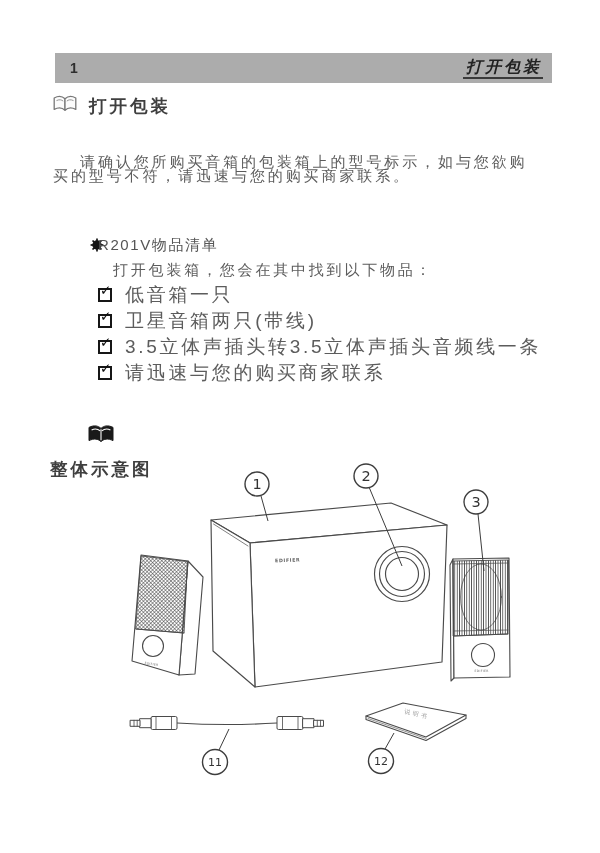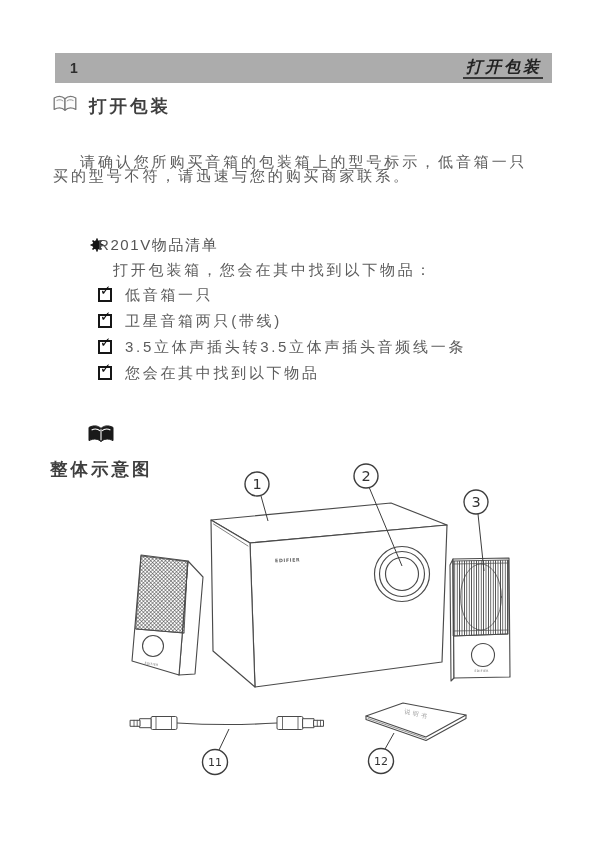--- a/index.html
+++ b/index.html
@@ -33,21 +33,21 @@
   .list-title{position:absolute;left:98px;top:236px;font-size:15px;letter-spacing:1.6px;color:#555;white-space:nowrap;}
   .list-intro{position:absolute;left:113px;top:261px;font-size:15px;letter-spacing:2.8px;color:#5c5c5c;white-space:nowrap;text-align:center;}
   .check-row{position:absolute;left:98px;display:flex;align-items:center;gap:13px;height:16px;}
   .cbox{
     position:relative;width:14px;height:14px;box-sizing:border-box;
     border:2.2px solid #161616;background:#fff;flex:0 0 auto;
   }
   .cbox .mark{
     position:absolute;left:0px;top:-6px;font-size:13.5px;font-weight:900;color:#0e0e0e;line-height:14px;
   }
-  .check-label{font-size:15px;letter-spacing:2.7px;color:#5c5c5c;white-space:nowrap;line-height:16px;}
+  .check-label{font-size:19px;letter-spacing:2.7px;color:#5c5c5c;white-space:nowrap;line-height:16px;}
   .bullet-wrap{position:absolute;left:90px;top:238px;width:14px;height:14px;}
   .icon-wrap{flex:0 0 auto;display:block;}
   
   .diagram{position:absolute;left:85px;top:460px;width:440px;height:335px;}
   svg text{font-family:"DejaVu Sans","Liberation Sans",sans-serif;}
 </style>
 </head>
 <body>
 
 <div class="page">
@@ -67,21 +67,21 @@
         <g fill="none" stroke="#8a8a8a" stroke-width="0.9">
           <path d="M4.5,6.6 C7.5,5.2 9.5,5.7 11.2,7.1"></path>
           <path d="M21.5,6.6 C18.5,5.2 16.5,5.7 14.8,7.1"></path>
         </g>
       </svg>
     </span>
     <span class="t">打开包装</span>
   </div>
 
   <div>
-    <div class="para-line indent" style="top:154px;">请确认您所购买音箱的包装箱上的型号标示，低音箱一只</div>
+    <div class="para-line indent" style="top:154px;">请确认您所购买音箱的包装箱上的型号标示，如与您欲购</div>
     <div class="para-line" style="top:168px;text-align:center;">买的型号不符，请迅速与您的购买商家联系。</div>
   </div>
 
   <span class="bullet-wrap">
     <svg width="14" height="14" viewBox="0 0 14 14">
       <g stroke="#151515" stroke-width="1.7">
         <line x1="7" y1="0.6" x2="7" y2="3"></line>
           <line x1="7" y1="11" x2="7" y2="13.4"></line>
         <line x1="0.6" y1="7" x2="3" y2="7"></line>
           <line x1="11" y1="7" x2="13.4" y2="7"></line>
@@ -112,21 +112,21 @@
     <div class="check-row" style="top:339px;">
       <span class="cbox">
           <span class="mark">✓</span>
         </span>
       <span class="check-label">3.5立体声插头转3.5立体声插头音频线一条</span>
     </div>
     <div class="check-row" style="top:365px;">
       <span class="cbox">
           <span class="mark">✓</span>
         </span>
-      <span class="check-label">您会在其中找到以下物品</span>
+      <span class="check-label">请迅速与您的购买商家联系</span>
     </div>
   </div>
 
   <div class="sec-head" style="left:50px;top:424px;flex-direction:column;">
     <span class="icon-wrap">
       <svg width="28" height="20" viewBox="0 0 28 20">
         <path d="M2,3.4 C7.2,0.8 11.2,1.8 14,4.4 C16.8,1.8 20.8,0.8 26,3.4 L26,16.6 C20.8,14 16.8,15 14,17.6 C11.2,15 7.2,14 2,16.6 Z" fill="#1a1a1a" stroke="#1a1a1a" stroke-width="1" stroke-linejoin="round"></path>
         <g fill="none" stroke="#ffffff" stroke-width="1.1">
           <path d="M4.6,6 C8,4.3 10.8,4.9 13.2,6.9"></path>
           <path d="M23.4,6 C20,4.3 17.2,4.9 14.8,6.9"></path>

